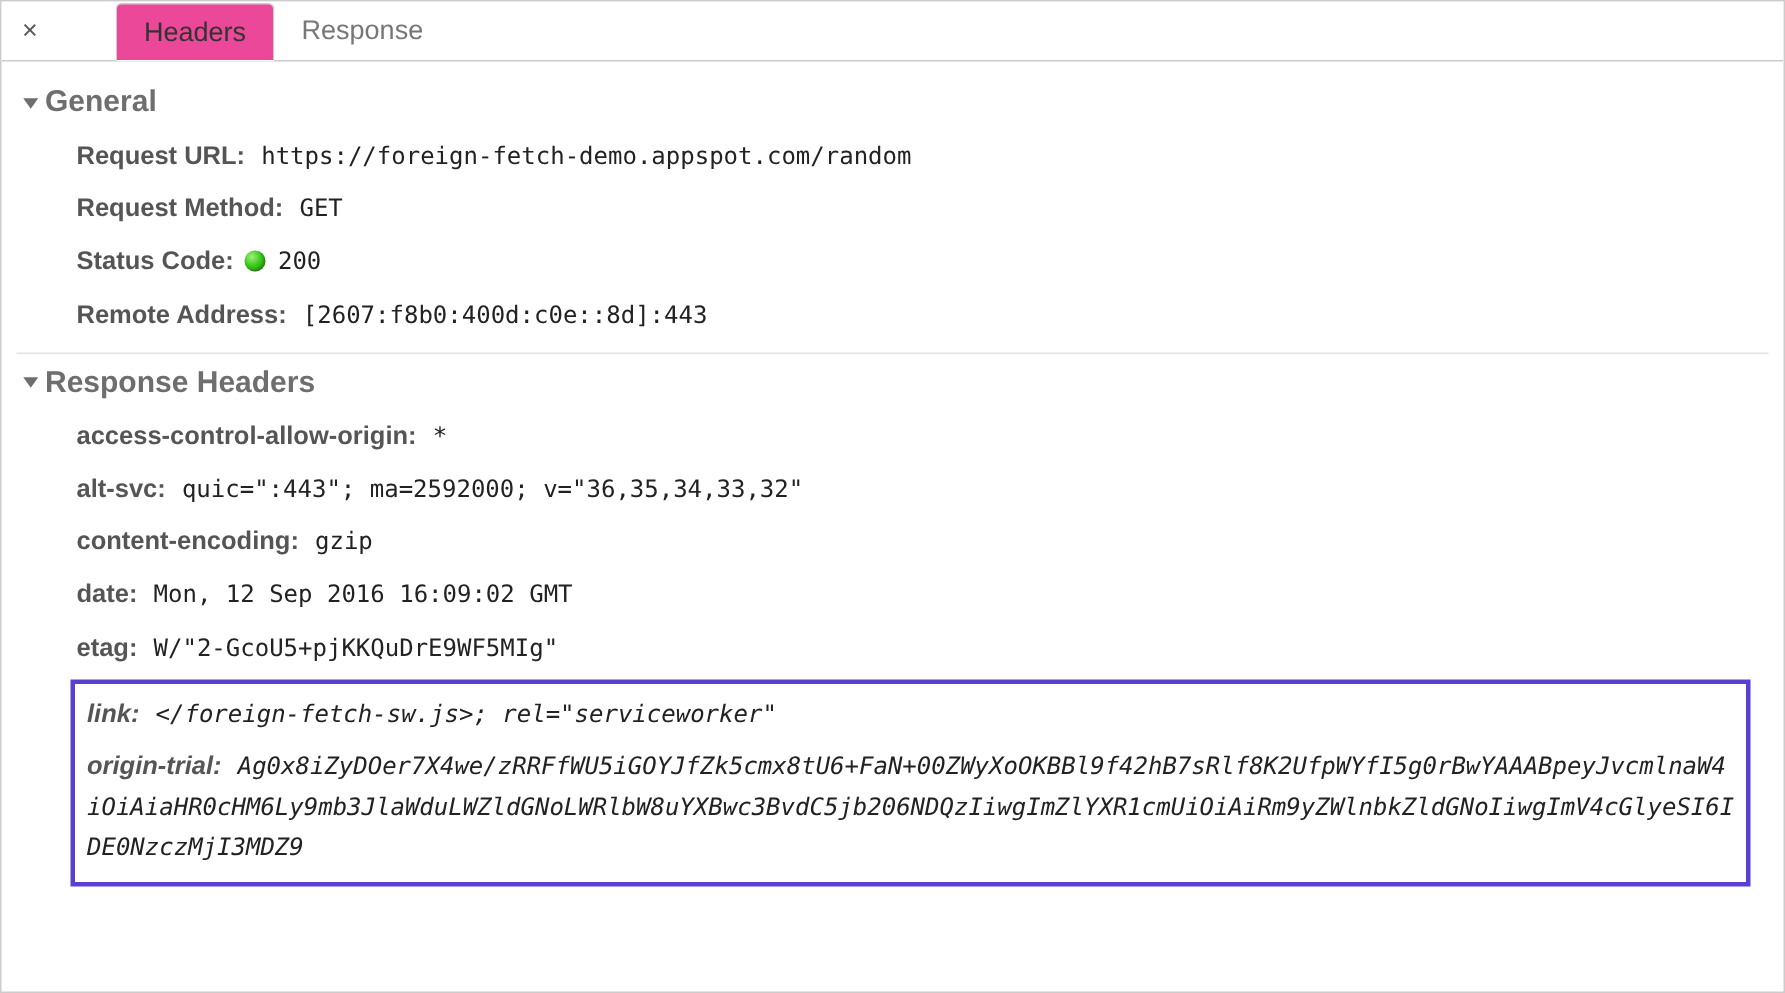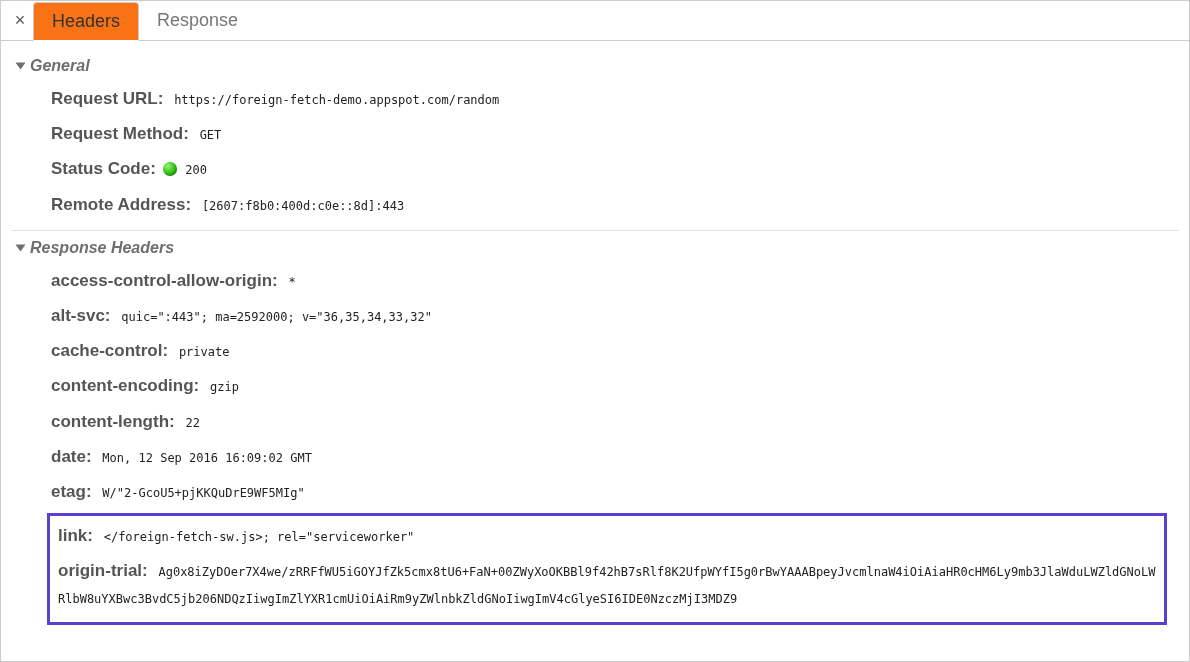--- a/index.html
+++ b/index.html
@@ -38,39 +38,39 @@
     height: 100%;
     display: flex;
     align-items: center;
     font-size: 18px;
   }
   .tab.active {
     color: #333;
     border: 1px solid #ccc;
     border-bottom: 1px solid #fff;
     margin-bottom: -1px;
-    background: #f97316;
+    background: #ec4899;
     border-top-left-radius: 4px;
     border-top-right-radius: 4px;
+    margin-left: 44px;
   }
   .panel {
     padding: 10px 10px 8px 10px;
   }
   .section {
     margin-bottom: 8px;
   }
   .section-header {
     display: flex;
     align-items: center;
     font-weight: 700;
     color: #6e6e6e;
-    font-size: 16px;
+    font-size: 20px;
     margin: 6px 0 6px 6px;
     cursor: pointer;
-    font-style: italic;
   }
   .disclosure {
     display: inline-block;
     width: 0; height: 0;
     border-left: 7px solid #6e6e6e;
     border-top: 5px solid transparent;
     border-bottom: 5px solid transparent;
     transform: rotate(90deg);
     margin-right: 6px;
   }
@@ -78,21 +78,21 @@
     padding: 4px 0 4px 40px;
     line-height: 1.6;
   }
   .k {
     font-weight: 700;
     color: #555;
   }
   .v {
     font-family: Menlo, Consolas, monospace;
     color: #222;
-    font-size: 12px;
+    font-size: 16px;
     margin-left: 6px;
   }
   .status-dot {
     display: inline-block;
     width: 14px;
     height: 14px;
     border-radius: 50%;
     background: radial-gradient(circle at 35% 30%, #9fef7a 0%, #3bc91c 45%, #218a0f 100%);
     vertical-align: middle;
     margin: 0 4px 2px 2px;
@@ -102,20 +102,21 @@
     border-top: 1px solid #e3e3e3;
     margin: 6px 0 8px 0;
   }
   .highlight-box {
     border: 3px solid #5b3fd1;
     margin: 4px 12px 0 36px;
     padding: 2px 4px 6px 4px;
   }
   .highlight-box .kv-line {
     padding-left: 4px;
+    font-style: italic;
   }
   .wrap .v {
     word-break: break-all;
   }
 </style>
 </head>
 <body>
 
 <div class="tabbar">
   <div class="close-btn">×</div>
@@ -160,30 +161,22 @@
 
     <div class="kv-line">
       <span class="k">access-control-allow-origin:</span>
       <span class="v">*</span>
     </div>
     <div class="kv-line">
       <span class="k">alt-svc:</span>
       <span class="v">quic=":443"; ma=2592000; v="36,35,34,33,32"</span>
     </div>
     <div class="kv-line">
-      <span class="k">cache-control:</span>
-      <span class="v">private</span>
-    </div>
-    <div class="kv-line">
       <span class="k">content-encoding:</span>
       <span class="v">gzip</span>
-    </div>
-    <div class="kv-line">
-      <span class="k">content-length:</span>
-      <span class="v">22</span>
     </div>
     <div class="kv-line">
       <span class="k">date:</span>
       <span class="v">Mon, 12 Sep 2016 16:09:02 GMT</span>
     </div>
     <div class="kv-line">
       <span class="k">etag:</span>
       <span class="v">W/"2-GcoU5+pjKKQuDrE9WF5MIg"</span>
     </div>
 

